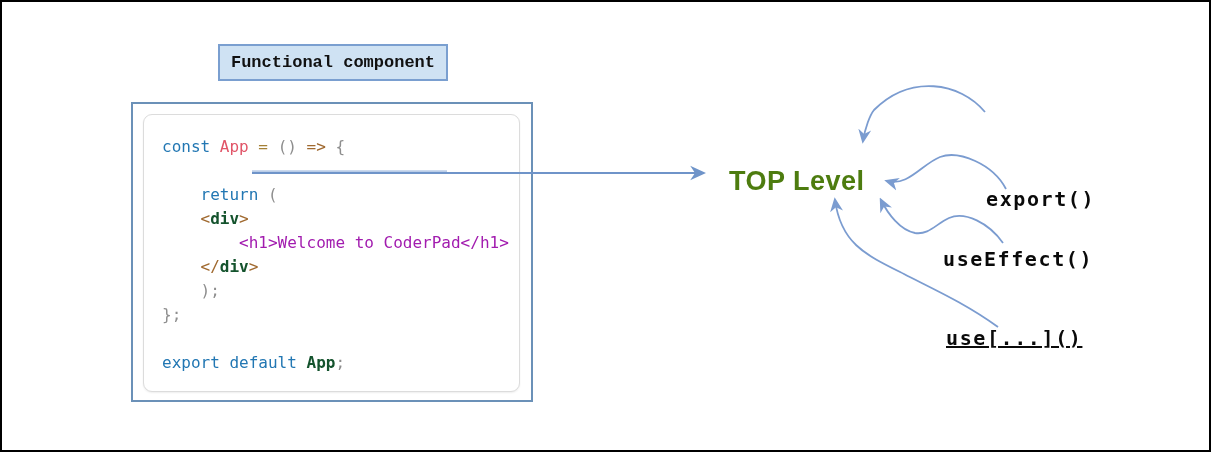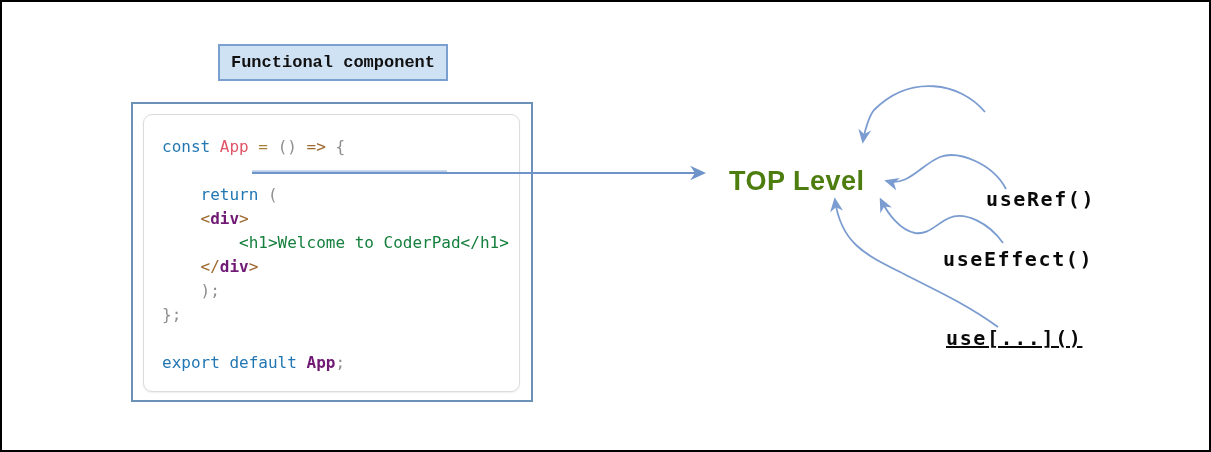--- a/index.html
+++ b/index.html
@@ -54,22 +54,22 @@
     white-space: pre;
     color: #222;
   }
   .code-line { height: 24px; }
   .tk-kw   { color: #2277b3; }           
   .tk-comp { color: #e15568; }           
   .tk-op   { color: #a58136; }           
   .tk-arw  { color: #a0692f; }           
   .tk-pun  { color: #8e8e8e; }           
   .tk-tag  { color: #a0692f; }           
-  .tk-name { color: #701a75; font-weight: bold; } 
-  .tk-str  { color: #15803d; }           
+  .tk-name { color: #14532d; font-weight: bold; } 
+  .tk-str  { color: #a21caf; }           
   .tk-pln  { color: #222222; }
 
   
   .top-level {
     position: absolute;
     left: 727px; top: 156px;
     font-size: 27px;
     font-weight: bold;
     color: #4d7c0f;
     letter-spacing: 0.5px;
@@ -109,21 +109,21 @@
     <span>Functional component</span>
   </div>
 
   <div class="code-outer"></div>
   <div class="code-card">
     <div class="code-lines"><div class="code-line"><span class="tk-kw">const</span><span class="tk-pln"> </span><span class="tk-comp">App</span><span class="tk-pln"> </span><span class="tk-op">=</span><span class="tk-pln"> </span><span class="tk-pun">()</span><span class="tk-pln"> </span><span class="tk-arw">=&gt;</span><span class="tk-pln"> </span><span class="tk-pun">{</span></div><div class="code-line">&nbsp;</div><div class="code-line"><span class="tk-pln">    </span><span class="tk-kw">return</span><span class="tk-pln"> </span><span class="tk-pun">(</span></div><div class="code-line"><span class="tk-pln">    </span><span class="tk-tag">&lt;</span><span class="tk-name">div</span><span class="tk-tag">&gt;</span></div><div class="code-line"><span class="tk-pln">        </span><span class="tk-str">&lt;h1&gt;Welcome to CoderPad&lt;/h1&gt;</span></div><div class="code-line"><span class="tk-pln">    </span><span class="tk-tag">&lt;/</span><span class="tk-name">div</span><span class="tk-tag">&gt;</span></div><div class="code-line"><span class="tk-pln">    </span><span class="tk-pun">);</span></div><div class="code-line"><span class="tk-pun">};</span></div><div class="code-line">&nbsp;</div><div class="code-line"><span class="tk-kw">export</span><span class="tk-pln"> </span><span class="tk-kw">default</span><span class="tk-pln"> </span><span class="tk-name">App</span><span class="tk-pun">;</span></div></div>
   </div>
 
   <div class="top-level">TOP Level</div>
 
-  <div class="hook hook-useref">useRef()</div>
+  <div class="hook hook-useref">export()</div>
   <div class="hook hook-useeffect">useEffect()</div>
   <div class="hook hook-usedots">use[...]()</div>
 
   <svg class="arrows" viewBox="0 0 1211 452" xmlns="http://www.w3.org/2000/svg">
     <defs>
       <marker id="ah-main" viewBox="0 0 10 10" refX="8" refY="5" markerWidth="8" markerHeight="8" orient="auto">
         <path d="M0,0.5 L10,5 L0,9.5 L3,5 z" fill="#6f94c9"></path>
       </marker>
       <marker id="ah-curve" viewBox="0 0 10 10" refX="8" refY="5" markerWidth="8" markerHeight="8" orient="auto">
         <path d="M0,0.5 L10,5 L0,9.5 L3,5 z" fill="#7b9cd0"></path>

